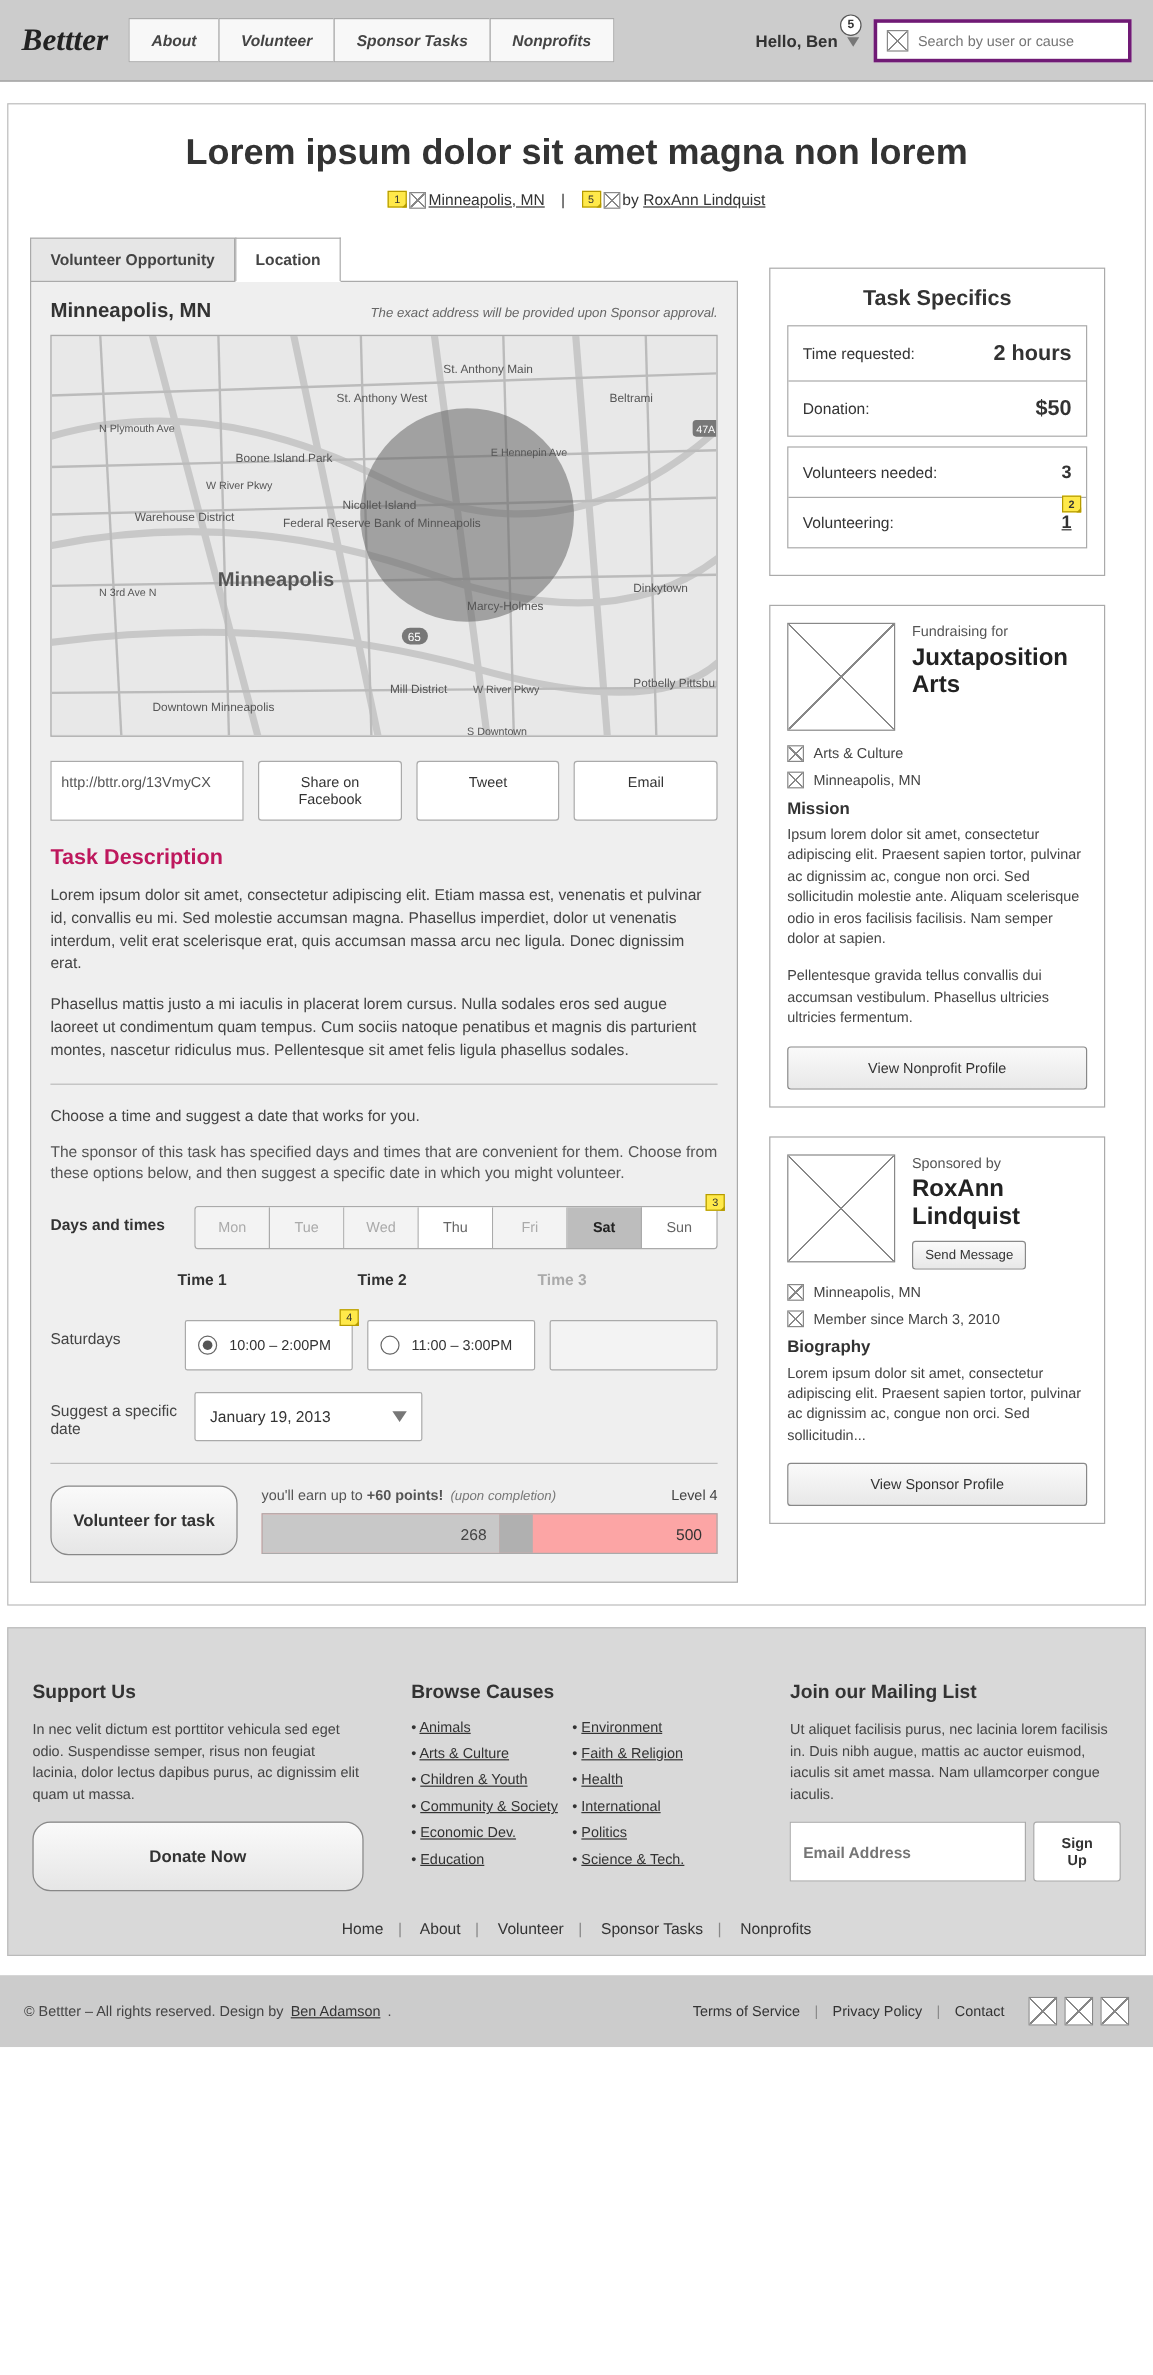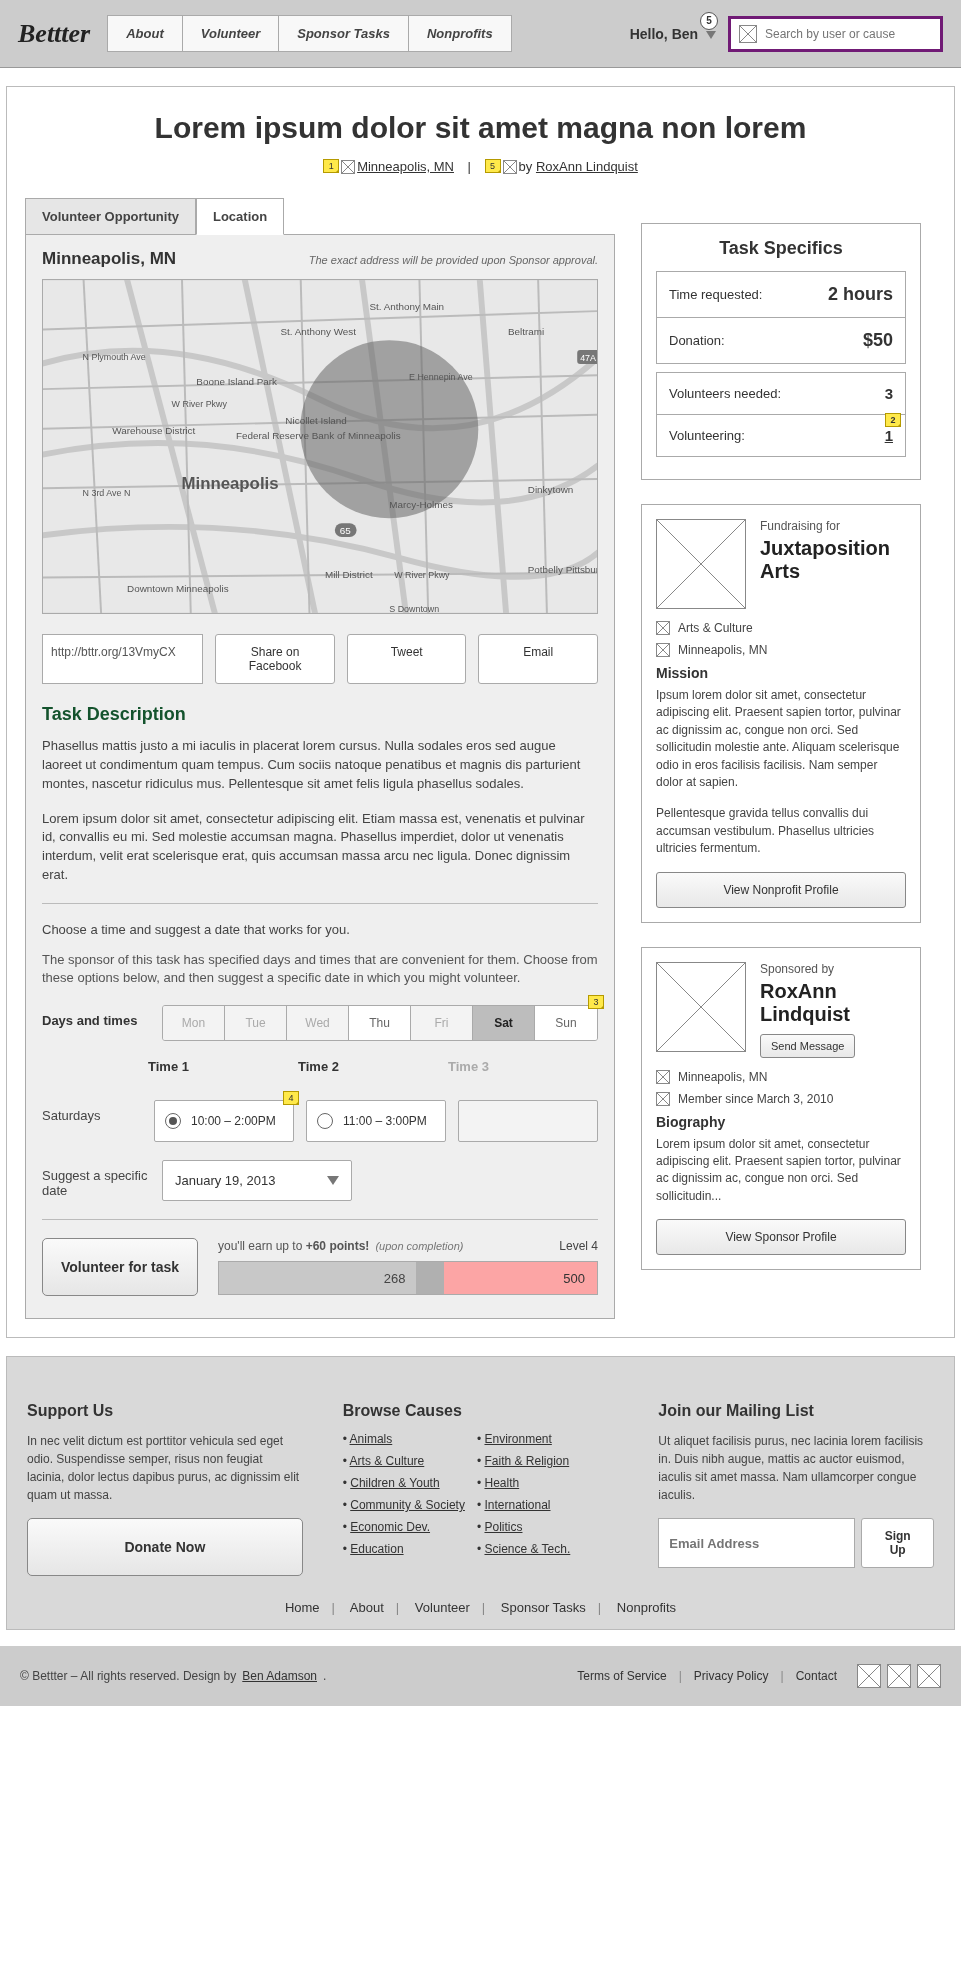--- a/index.html
+++ b/index.html
@@ -47,21 +47,21 @@
 .loc-note { margin-left:auto; font-style: italic; font-size: 11px; color: #666; }
 
 .map { height: 335px; background: #e0e0e0; border: 1px solid #aaa; overflow: hidden; position: relative; }
 .map svg { width:100%; height:100%; display:block; }
 
 .sharebar { display: flex; gap: 12px; margin: 20px 0; }
 .sharebar .field { border: 1px solid #aaa; background: #fff; padding: 10px 8px; flex: 1.6; font-size: 12px; color: #555; }
 .btn { border: 1px solid #aaa; background: #fff; padding: 10px 14px; font-size: 12px; text-align: center; border-radius: 3px; cursor: pointer; }
 .sharebar .btn { flex: 1; }
 
-.section-h { font-size: 18px; font-weight: bold; color: #14532d; margin: 10px 0 12px; }
+.section-h { font-size: 18px; font-weight: bold; color: #be185d; margin: 10px 0 12px; }
 .body-text p { margin-bottom: 16px; line-height: 1.45; color: #444; }
 hr.sep { border: none; border-top: 1px solid #bbb; margin: 18px 0; }
 
 .sched-intro { margin-bottom: 14px; color:#444; }
 .sched-para { color:#555; margin-bottom: 18px; line-height:1.4; }
 
 .sched-row { display: flex; align-items: flex-start; margin-bottom: 18px; }
 .sched-label { width: 120px; font-weight: bold; font-size: 13px; color: #333; padding-top: 8px; }
 .sched-label.thin { font-weight: normal; color:#444; }
 .daybar { display: flex; border: 1px solid #aaa; border-radius: 3px; overflow: hidden; position: relative; }
@@ -78,21 +78,21 @@
 .time-row { display:flex; gap: 12px; }
 .slot { width: 140px; border:1px solid #aaa; background:#fff; border-radius:2px; padding: 12px 10px; display:flex; align-items:center; gap:10px; font-size:12px; position:relative; cursor:pointer; }
 .slot.empty { background:#f3f3f3; }
 .radio { width:16px; height:16px; border:1px solid #666; border-radius:50%; display:inline-block; position:relative; }
 .radio.on::after { content:''; position:absolute; inset:3px; background:#555; border-radius:50%; }
 
 .datebox { border:1px solid #aaa; background:#fff; border-radius:2px; padding: 12px 12px; width: 190px; display:flex; align-items:center; justify-content: space-between; cursor:pointer; }
 .tri { width:0; height:0; border-left:6px solid transparent; border-right:6px solid transparent; border-top:9px solid #777; }
 
 .volbar { display:flex; align-items:center; gap: 20px; margin-top: 10px; }
-.bigbtn { border:1px solid #888; background: linear-gradient(#fafafa,#e6e6e6); border-radius:5px; padding: 20px 18px; font-weight:bold; font-size:14px; cursor:pointer; }
+.bigbtn { border:1px solid #888; background: linear-gradient(#fafafa,#e6e6e6); border-radius:15px; padding: 20px 18px; font-weight:bold; font-size:14px; cursor:pointer; }
 .points-wrap { flex:1; }
 .points-text { font-size:12px; color:#555; margin-bottom:8px; }
 .points-text strong { font-weight:bold; }
 .points-text em { font-style: italic; color:#777; margin-left:6px; font-size:11px; }
 .lvl { float:right; font-size:12px; color:#444; }
 .progress { border:1px solid #aaa; height: 34px; background:#fca5a5; display:flex; }
 .pbar { background:#c8c8c8; display:flex; align-items:center; justify-content:flex-end; padding-right:10px; font-size:13px; color:#444; }
 .pmid { width: 28px; background:#b0b0b0; }
 .prest { flex:1; display:flex; align-items:center; justify-content:flex-end; padding-right:12px; font-size:13px; }
 
@@ -240,22 +240,22 @@
 
         <div class="sharebar">
           <div class="field">http://bttr.org/13VmyCX</div>
           <div class="btn">Share on Facebook</div>
           <div class="btn">Tweet</div>
           <div class="btn">Email</div>
         </div>
 
         <div class="section-h">Task Description</div>
         <div class="body-text">
+          <p>Lorem ipsum dolor sit amet, consectetur adipiscing elit. Etiam massa est, venenatis et pulvinar id, convallis eu mi. Sed molestie accumsan magna. Phasellus imperdiet, dolor ut venenatis interdum, velit erat scelerisque erat, quis accumsan massa arcu nec ligula. Donec dignissim erat.</p>
           <p>Phasellus mattis justo a mi iaculis in placerat lorem cursus. Nulla sodales eros sed augue laoreet ut condimentum quam tempus. Cum sociis natoque penatibus et magnis dis parturient montes, nascetur ridiculus mus. Pellentesque sit amet felis ligula phasellus sodales.</p>
-          <p>Lorem ipsum dolor sit amet, consectetur adipiscing elit. Etiam massa est, venenatis et pulvinar id, convallis eu mi. Sed molestie accumsan magna. Phasellus imperdiet, dolor ut venenatis interdum, velit erat scelerisque erat, quis accumsan massa arcu nec ligula. Donec dignissim erat.</p>
         </div>
         <hr class="sep">
 
         <p class="sched-intro">Choose a time and suggest a date that works for you.</p>
         <p class="sched-para">The sponsor of this task has specified days and times that are convenient for them. Choose from these options below, and then suggest a specific date in which you might volunteer.</p>
 
         <div class="sched-row">
           <div class="sched-label">Days and times</div>
           <div style="position:relative;">
             <div class="daybar">

